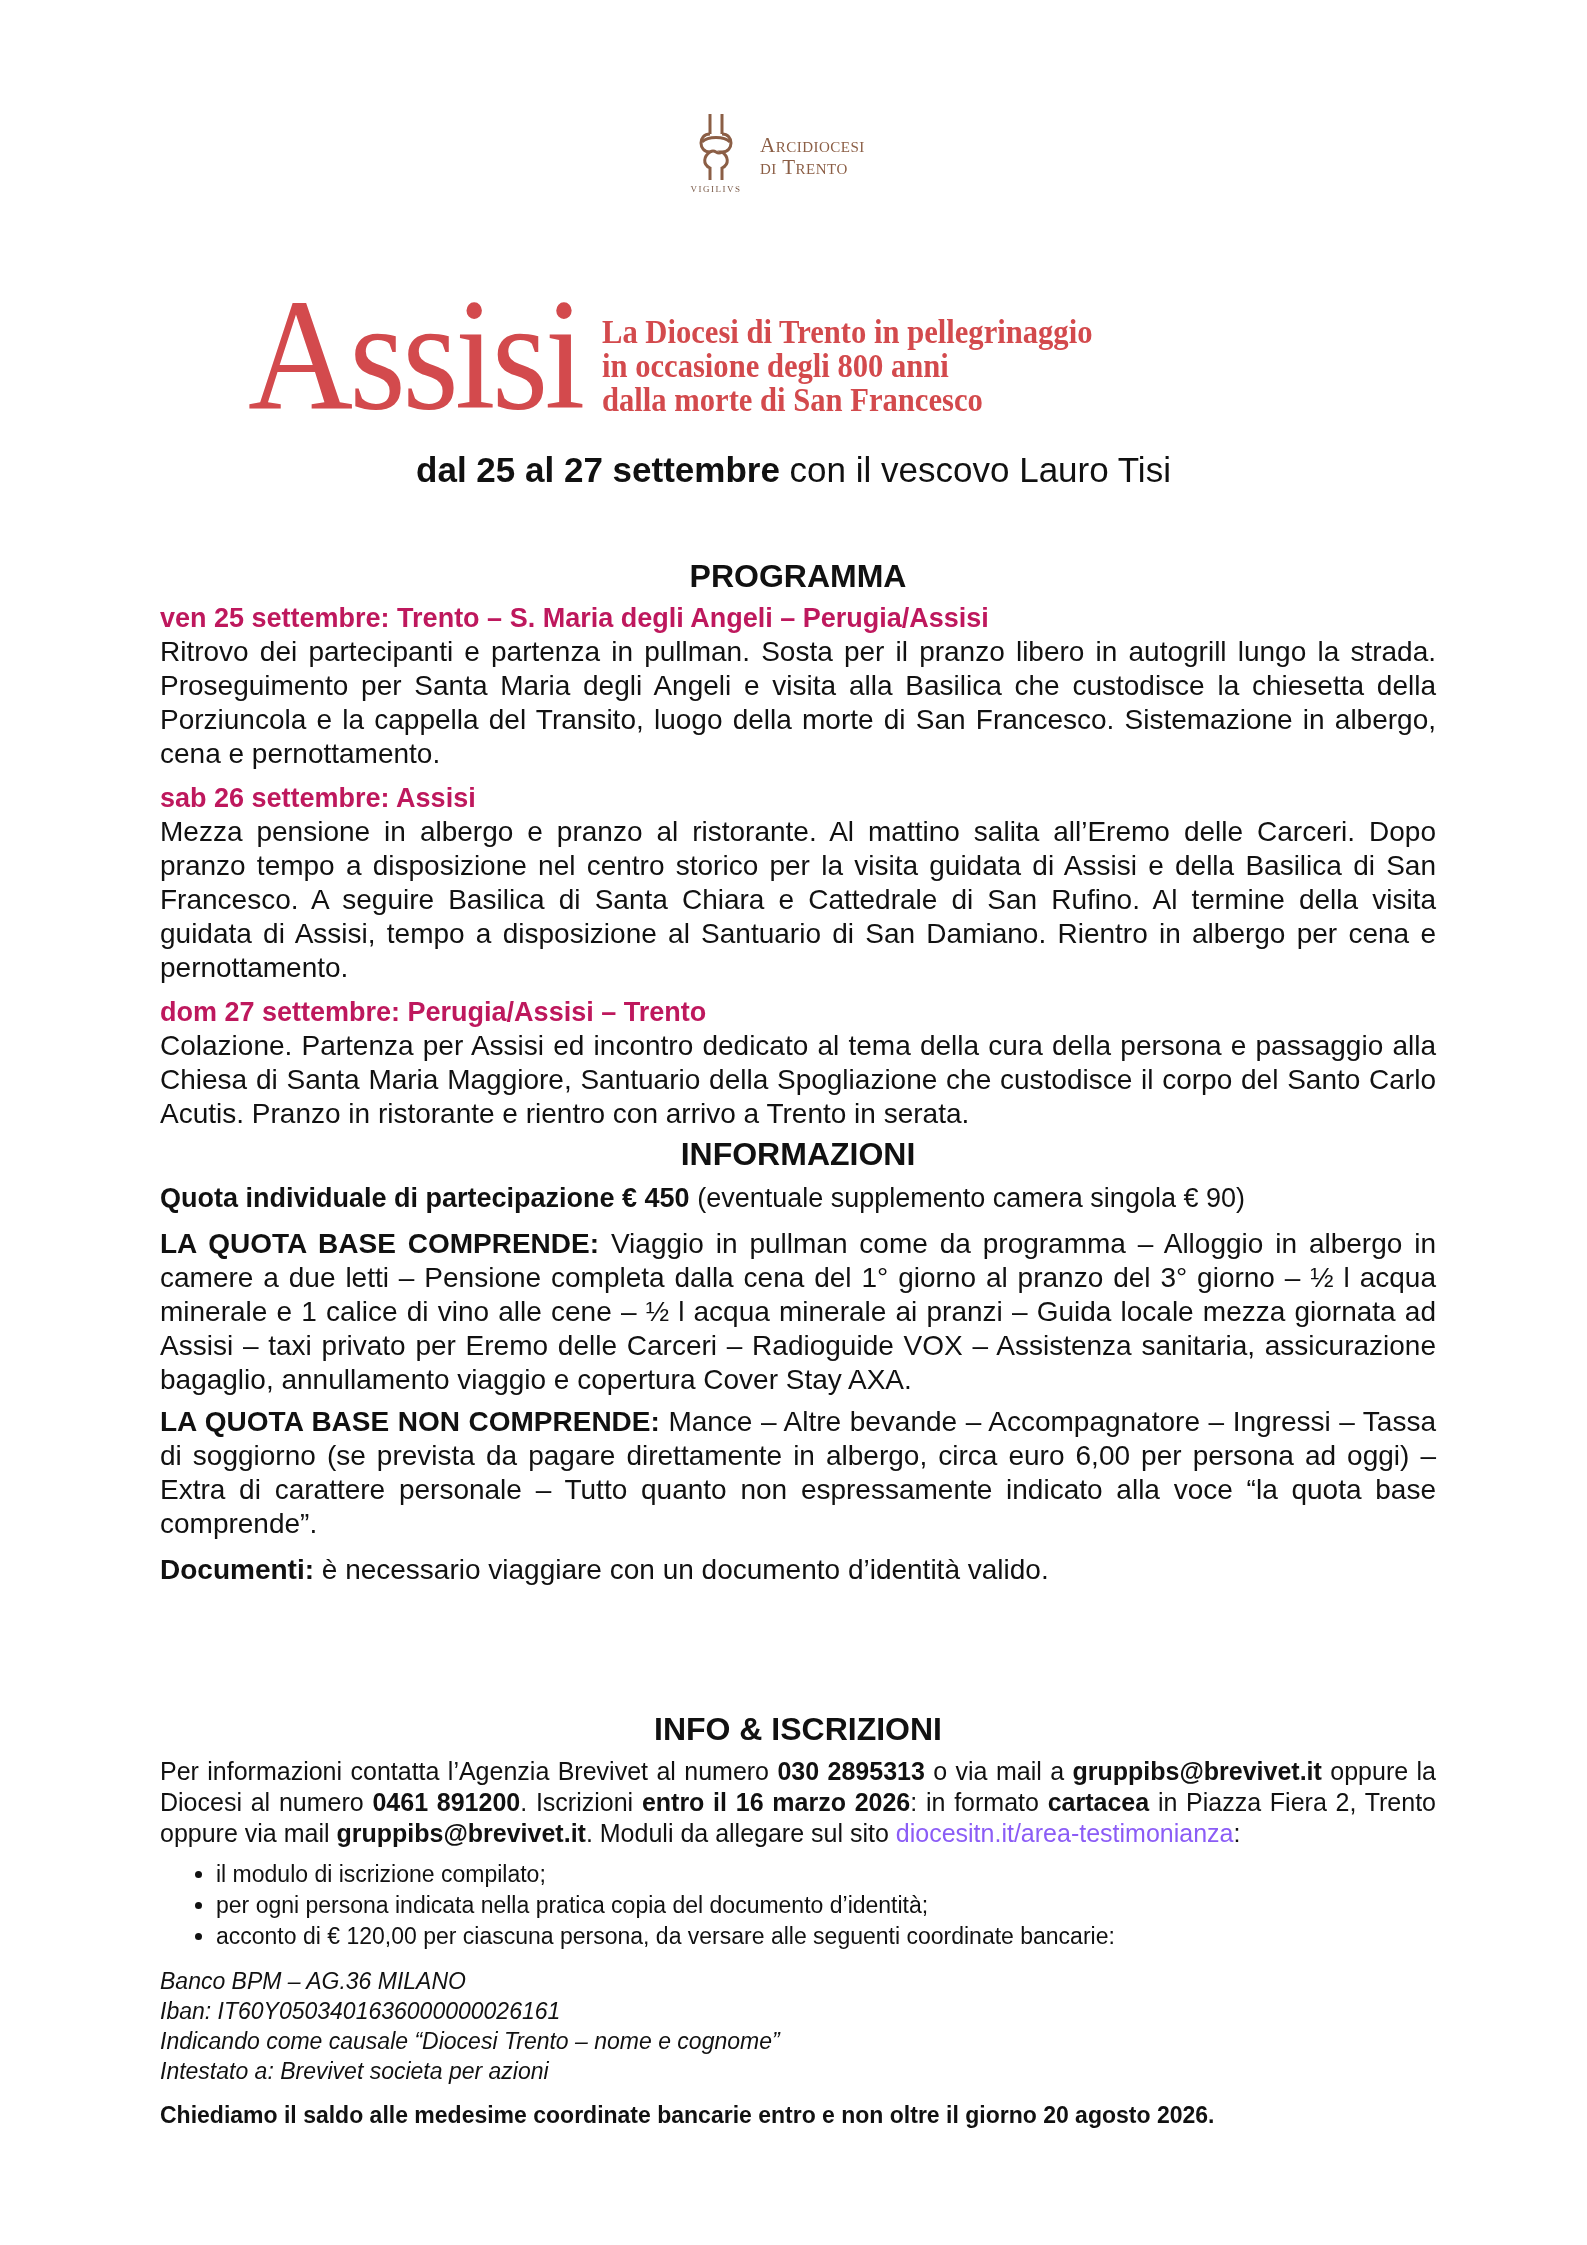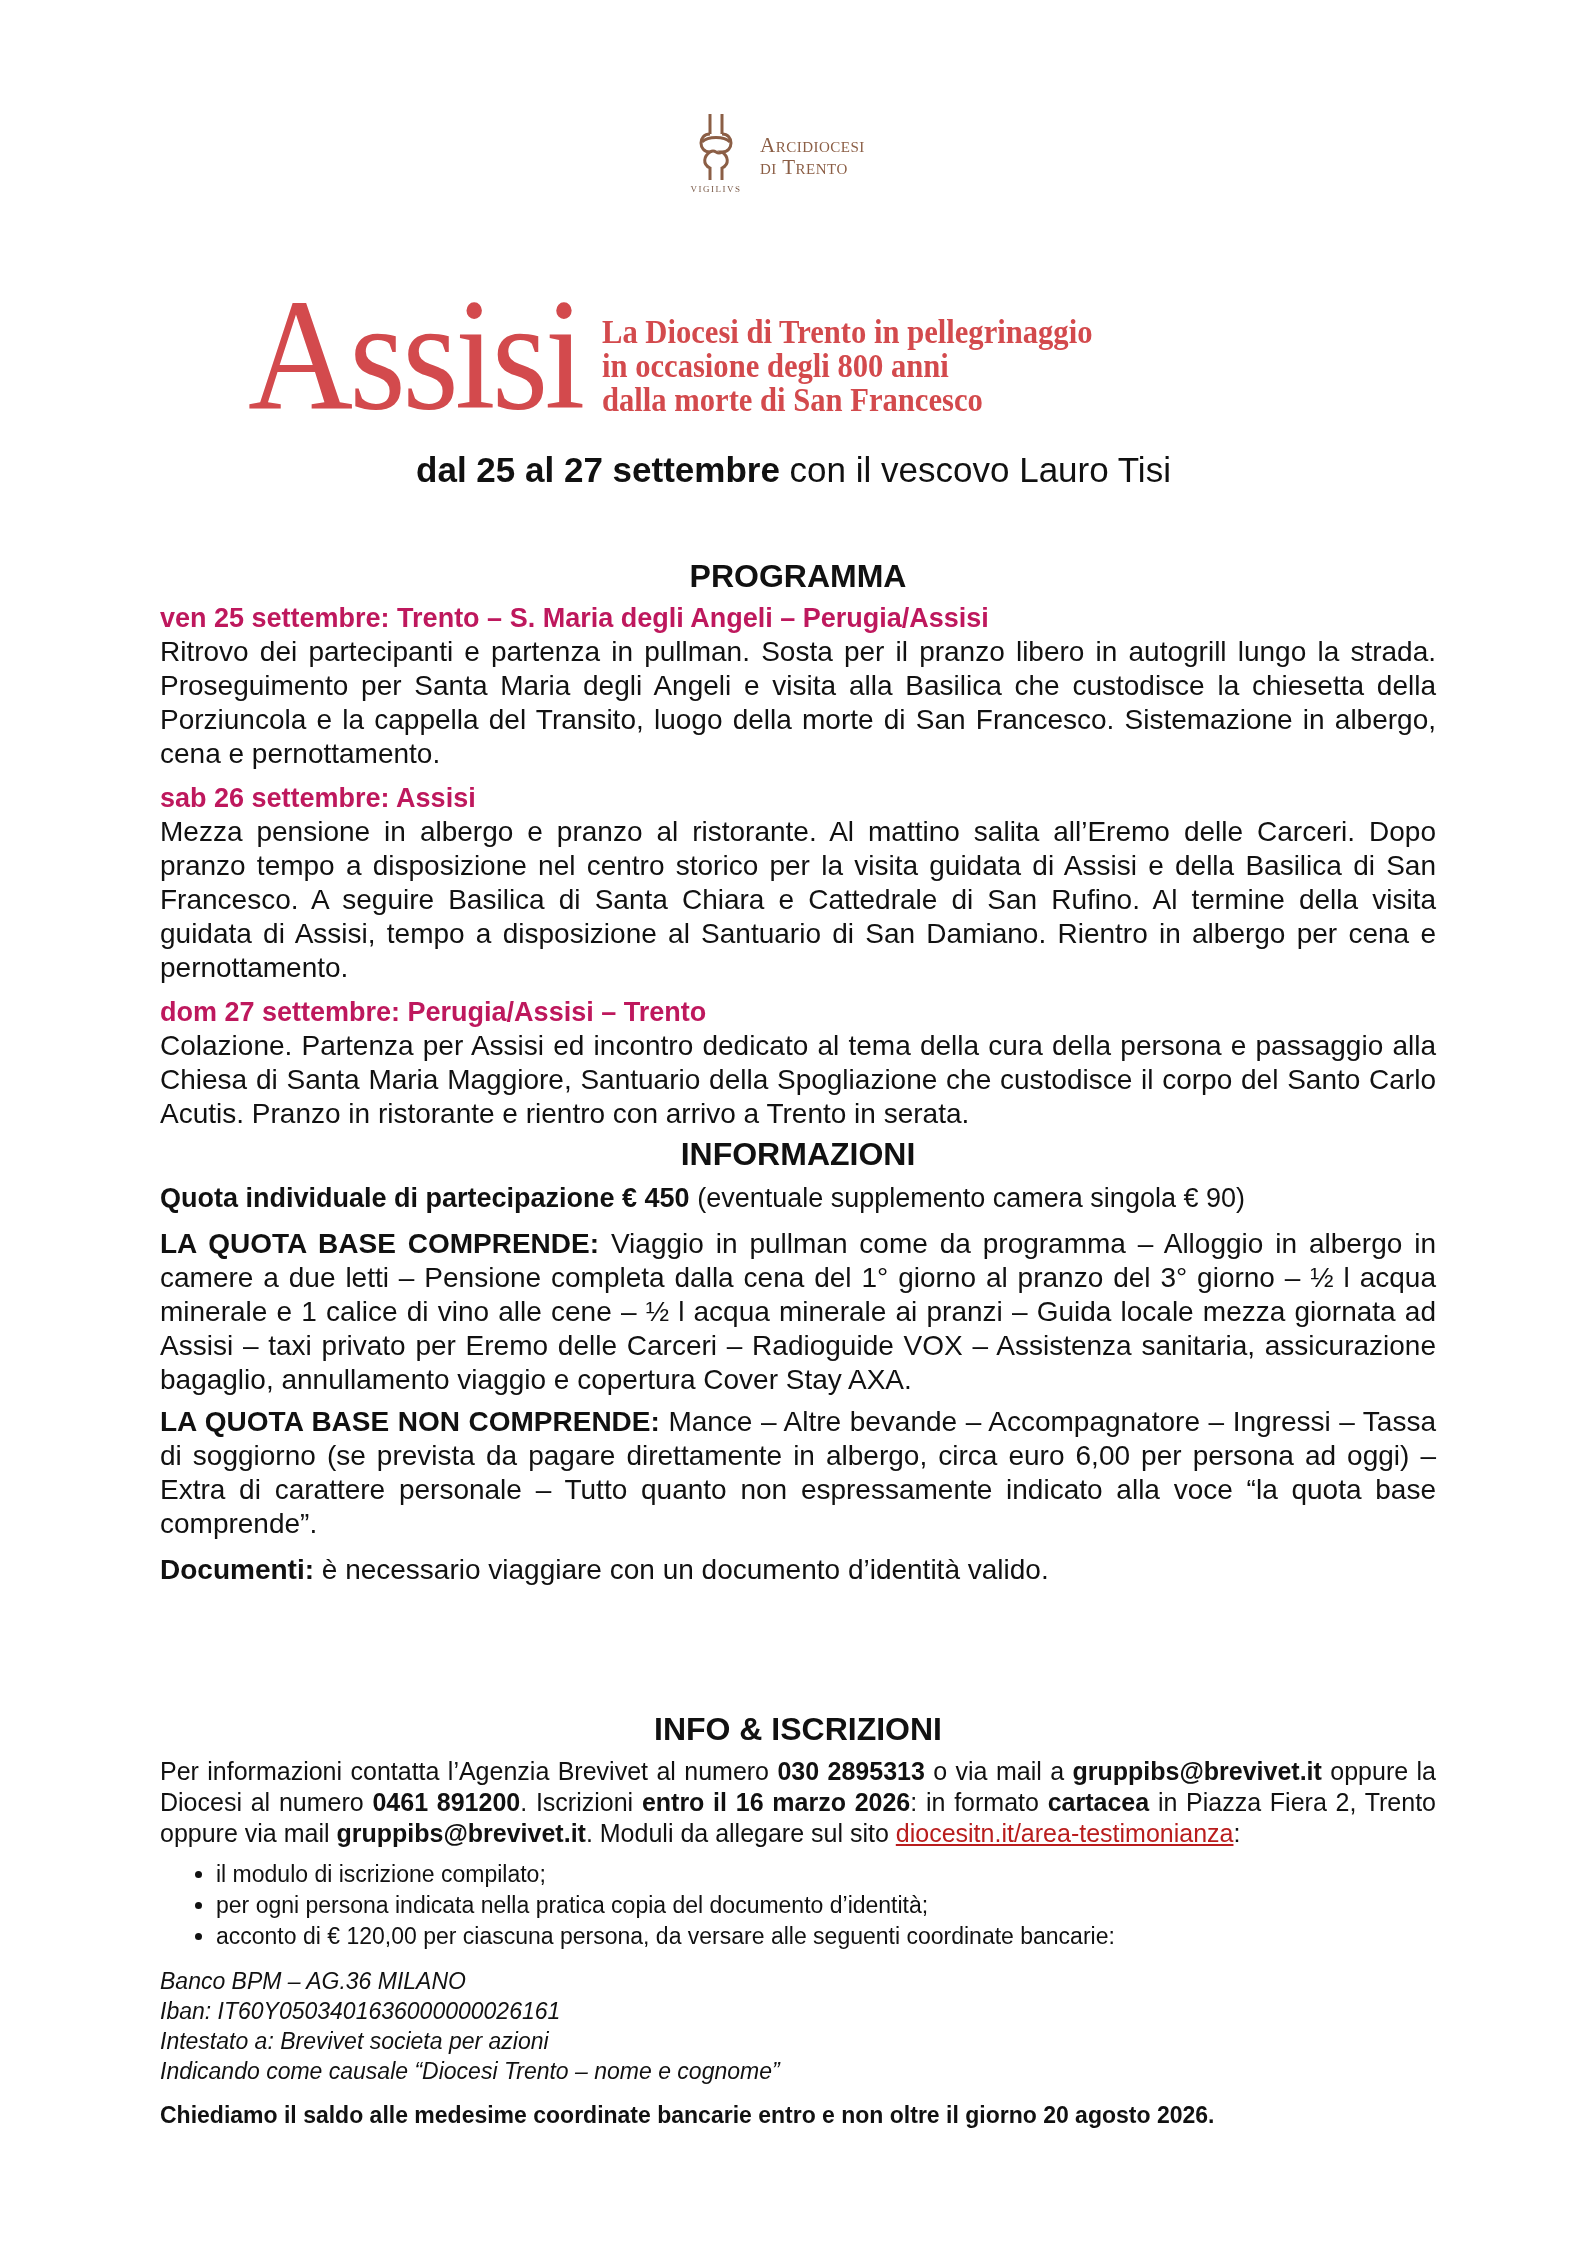--- a/index.html
+++ b/index.html
@@ -15,21 +15,21 @@
   .subtitle div { white-space:nowrap; }
   .dates { position:absolute; left:0; width:1587px; top:450px; text-align:center; font-size:35px; }
   .dates b { font-weight:bold; }
   .content { position:absolute; left:160px; width:1276px; }
   .section-title { text-align:center; font-weight:bold; font-size:32px; margin:8px; }
   .day-title { color:#be185d; font-weight:bold; font-size:27px; line-height:34px; }
   .para { font-size:28px; line-height:34px; text-align:justify; }
   .para b { font-weight:bold; }
   .info-para { font-size:25px; line-height:31px; text-align:justify; }
   .info-para b { font-weight:bold; }
-  .link { text-decoration:underline; color:#b91c1c; }
+  .link { color:#8b5cf6; }
   ul.bullets { margin:10px 0 0 0; padding-left:56px; font-size:23px; line-height:31px; }
   .bank { font-size:23px; line-height:30px; margin-top:14px;font-style:italic; }
   .final { font-size:23px; line-height:30px; font-weight:bold; margin-top:14px; }
 </style>
 </head>
 <body>
 
 <div class="page">
 
   <div class="logo">
@@ -100,19 +100,19 @@
       <span>Per informazioni contatta l’Agenzia Brevivet al numero </span><b>030 2895313</b><span> o via mail a </span><b>gruppibs@brevivet.it</b><span> oppure la Diocesi al numero </span><b>0461 891200</b><span>. Iscrizioni </span><b>entro il 16 marzo 2026</b><span>: in formato </span><b>cartacea</b><span> in Piazza Fiera 2, Trento oppure via mail </span><b>gruppibs@brevivet.it</b><span>. Moduli da allegare sul sito </span><span class="link">diocesitn.it/area-testimonianza</span><span>:</span>
     </div>
     <ul class="bullets">
       <li>il modulo di iscrizione compilato;</li>
       <li>per ogni persona indicata nella pratica copia del documento d’identità;</li>
       <li>acconto di € 120,00 per ciascuna persona, da versare alle seguenti coordinate bancarie:</li>
     </ul>
     <div class="bank">
       <div>Banco BPM – AG.36 MILANO</div>
       <div>Iban: IT60Y0503401636000000026161</div>
+      <div>Indicando come causale “Diocesi Trento – nome e cognome”</div>
       <div>Intestato a: Brevivet societa per azioni</div>
-      <div>Indicando come causale “Diocesi Trento – nome e cognome”</div>
     </div>
     <div class="final">Chiediamo il saldo alle medesime coordinate bancarie entro e non oltre il giorno 20 agosto 2026.</div>
   </div>
 
 </div>
 
 </body></html>

